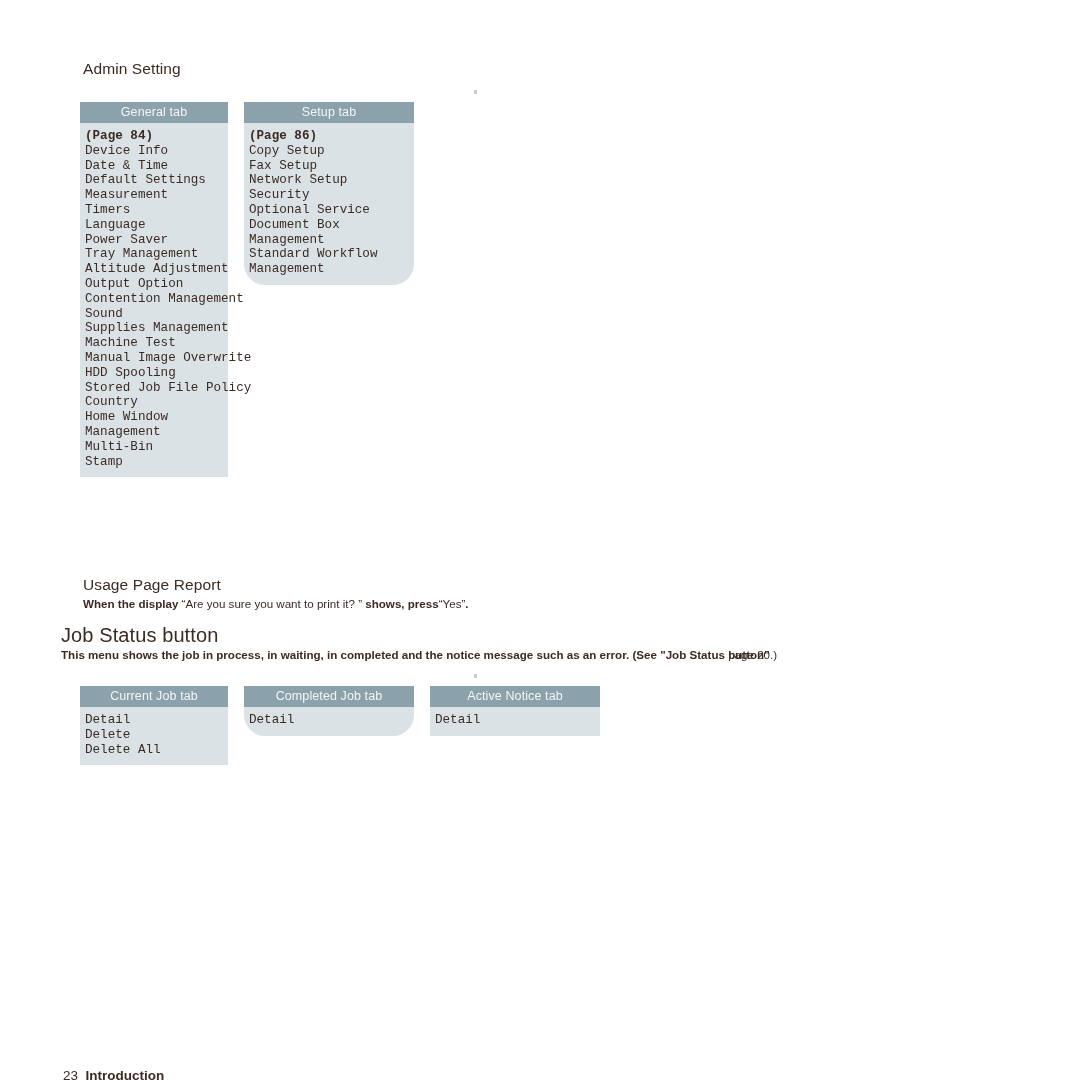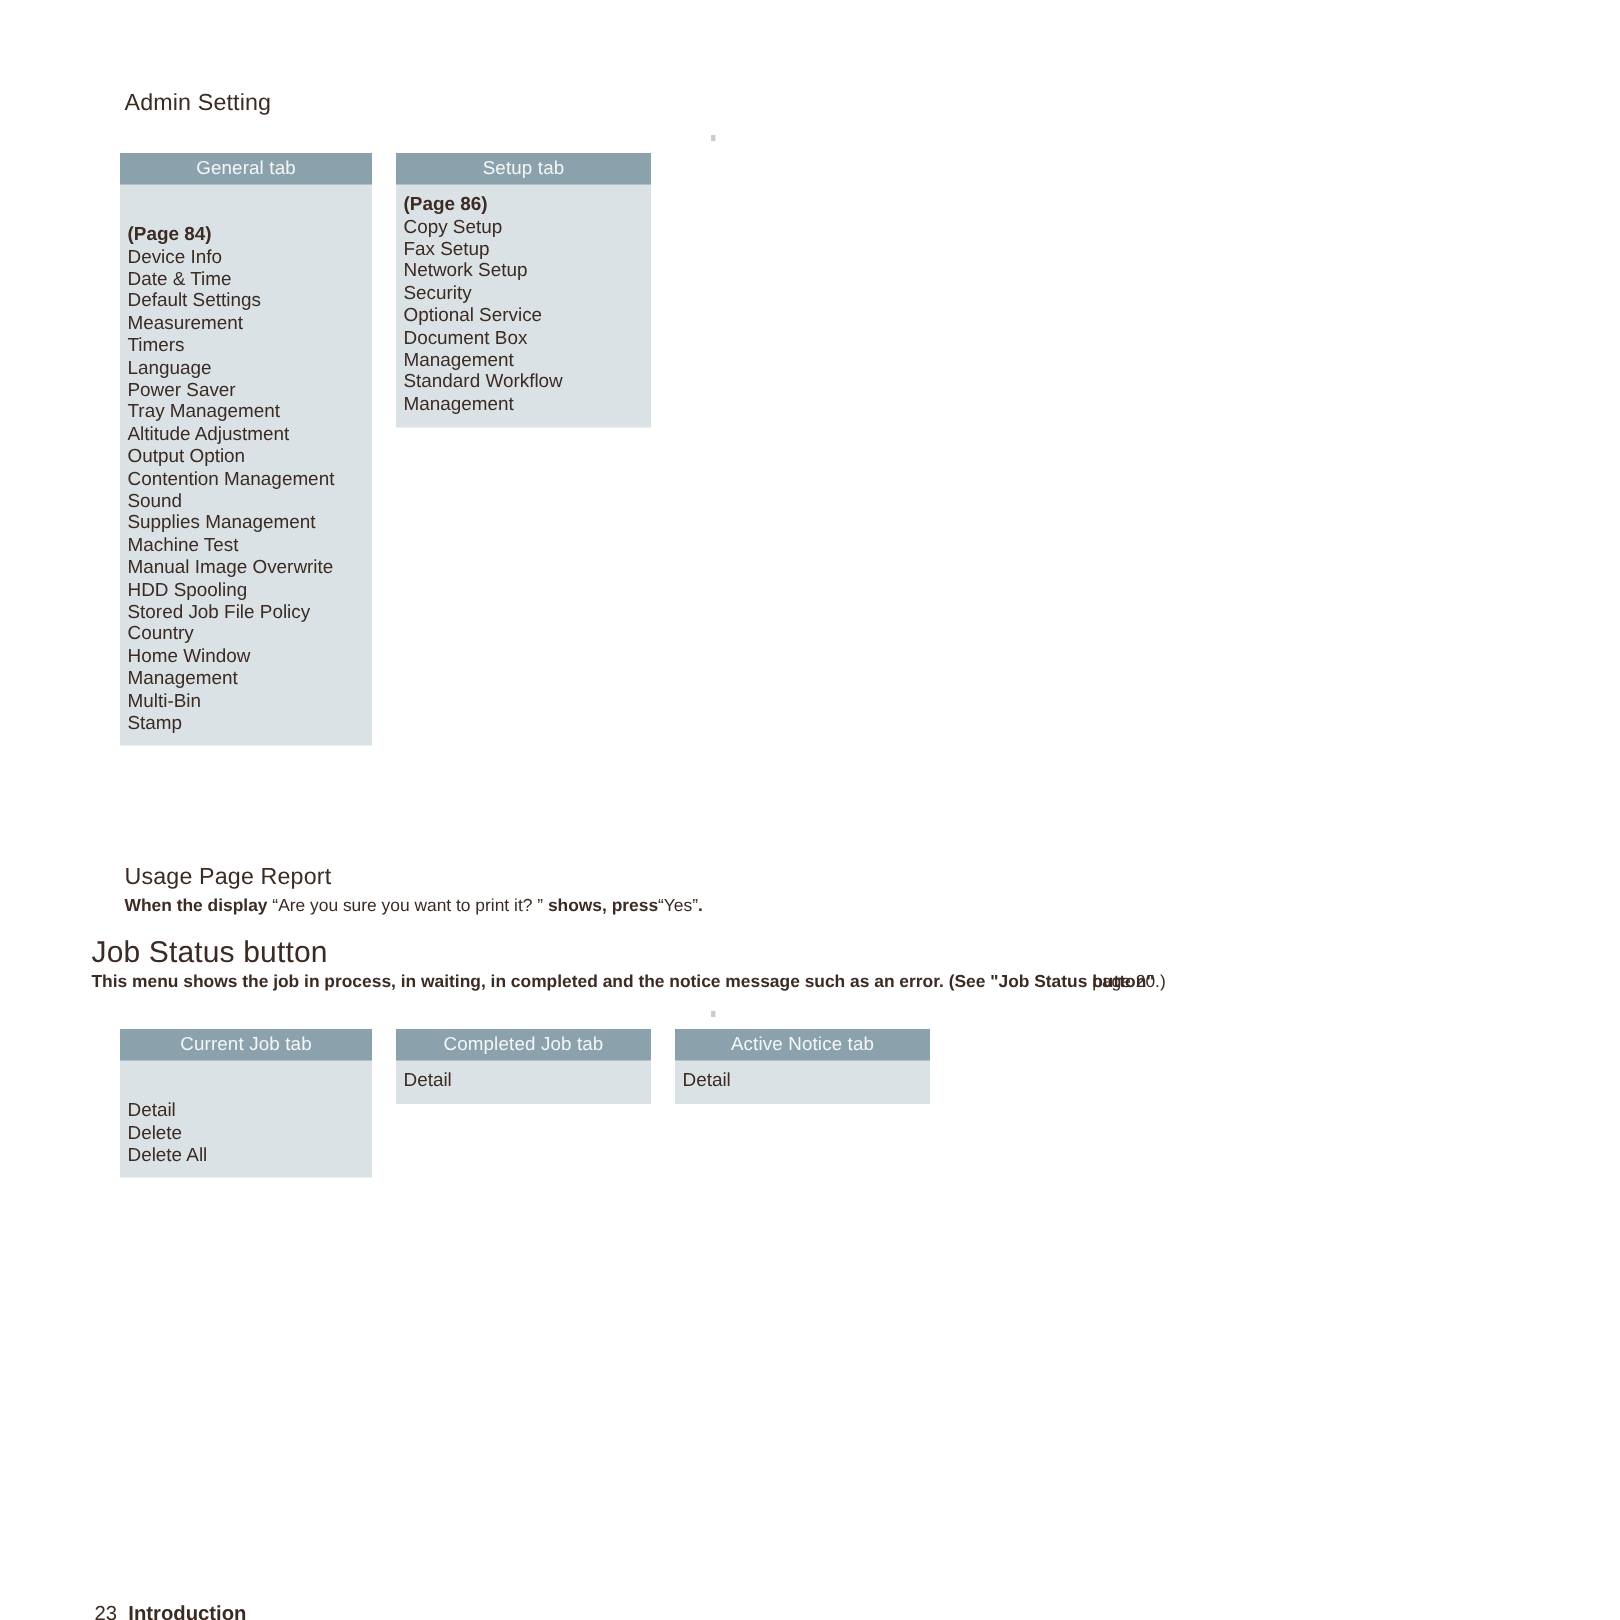--- a/index.html
+++ b/index.html
@@ -51,34 +51,35 @@
     color: #f3f6f7;
     text-align: center;
     font-size: 12.5px;
     line-height: 21px;
     height: 21px;
     letter-spacing: 0.1px;
     white-space: nowrap;
   }
   .tabbox-body {
     padding: 6px 0 8px 5px;
+    font-family: Liberation Mono, monospace;
   }
   .tabbox-body .entry {
     font-size: 12.6px;
     line-height: 14.8px;
     color: #3b2b23;
     white-space: nowrap;
   }
   .tabbox-body .entry.pageref {
     font-weight: bold;
   }
 
   
-  .w-col1 { width: 168px; gap: 20px; }
-  .w-col2 { width: 170px; }
+  .w-col1 { width: 148px; }
+  .w-col2 { width: 170px; border-radius: 21px; }
   .w-col3 { width: 170px; }
 
   
   .body-line {
     position: absolute;
     font-size: 11.6px;
     line-height: 14px;
     color: #3b2b23;
     white-space: nowrap;
   }

